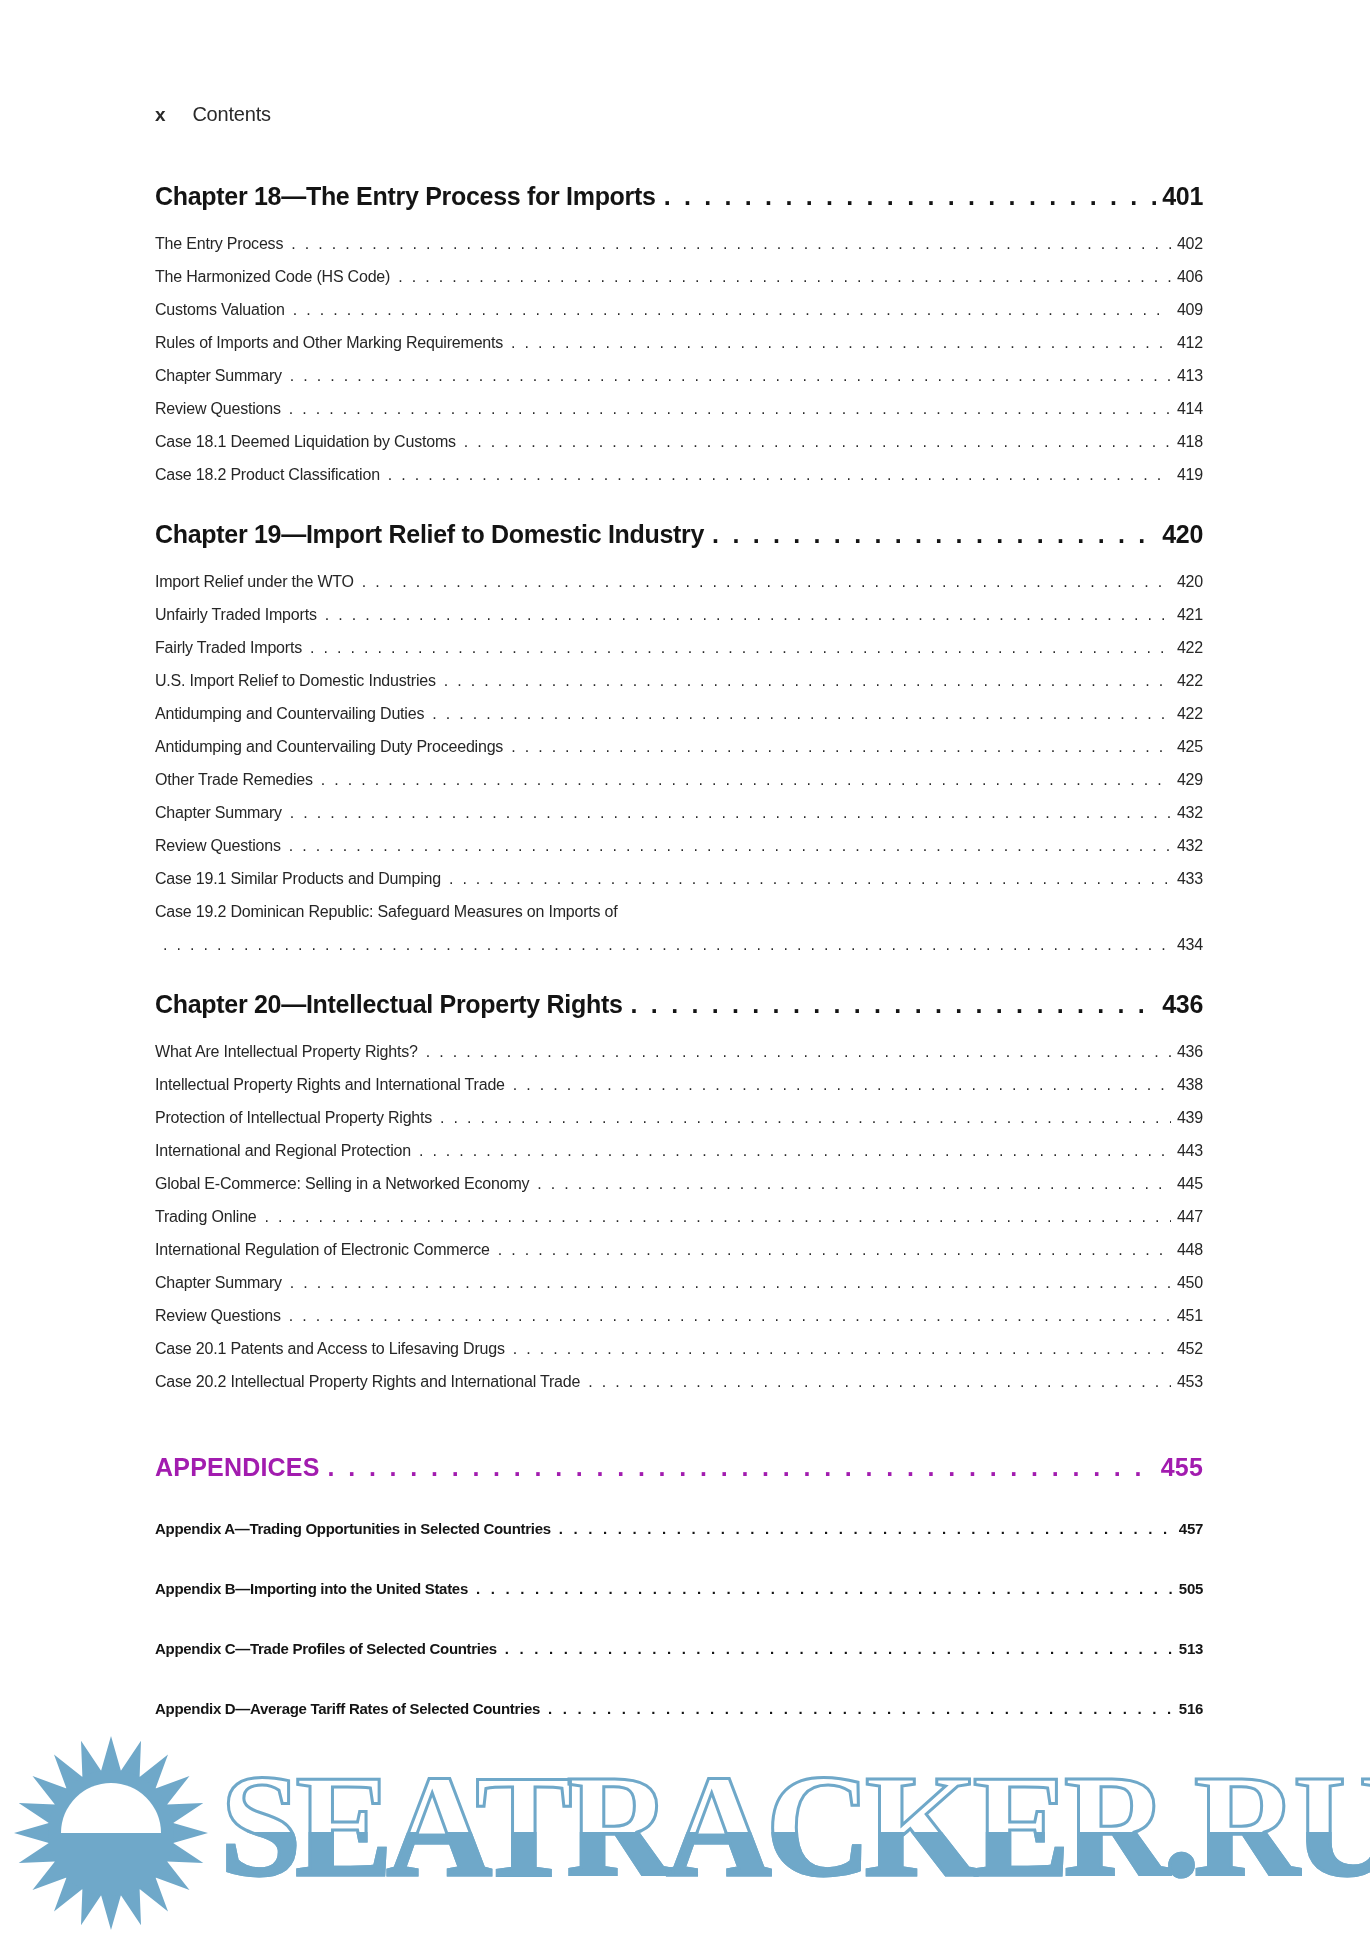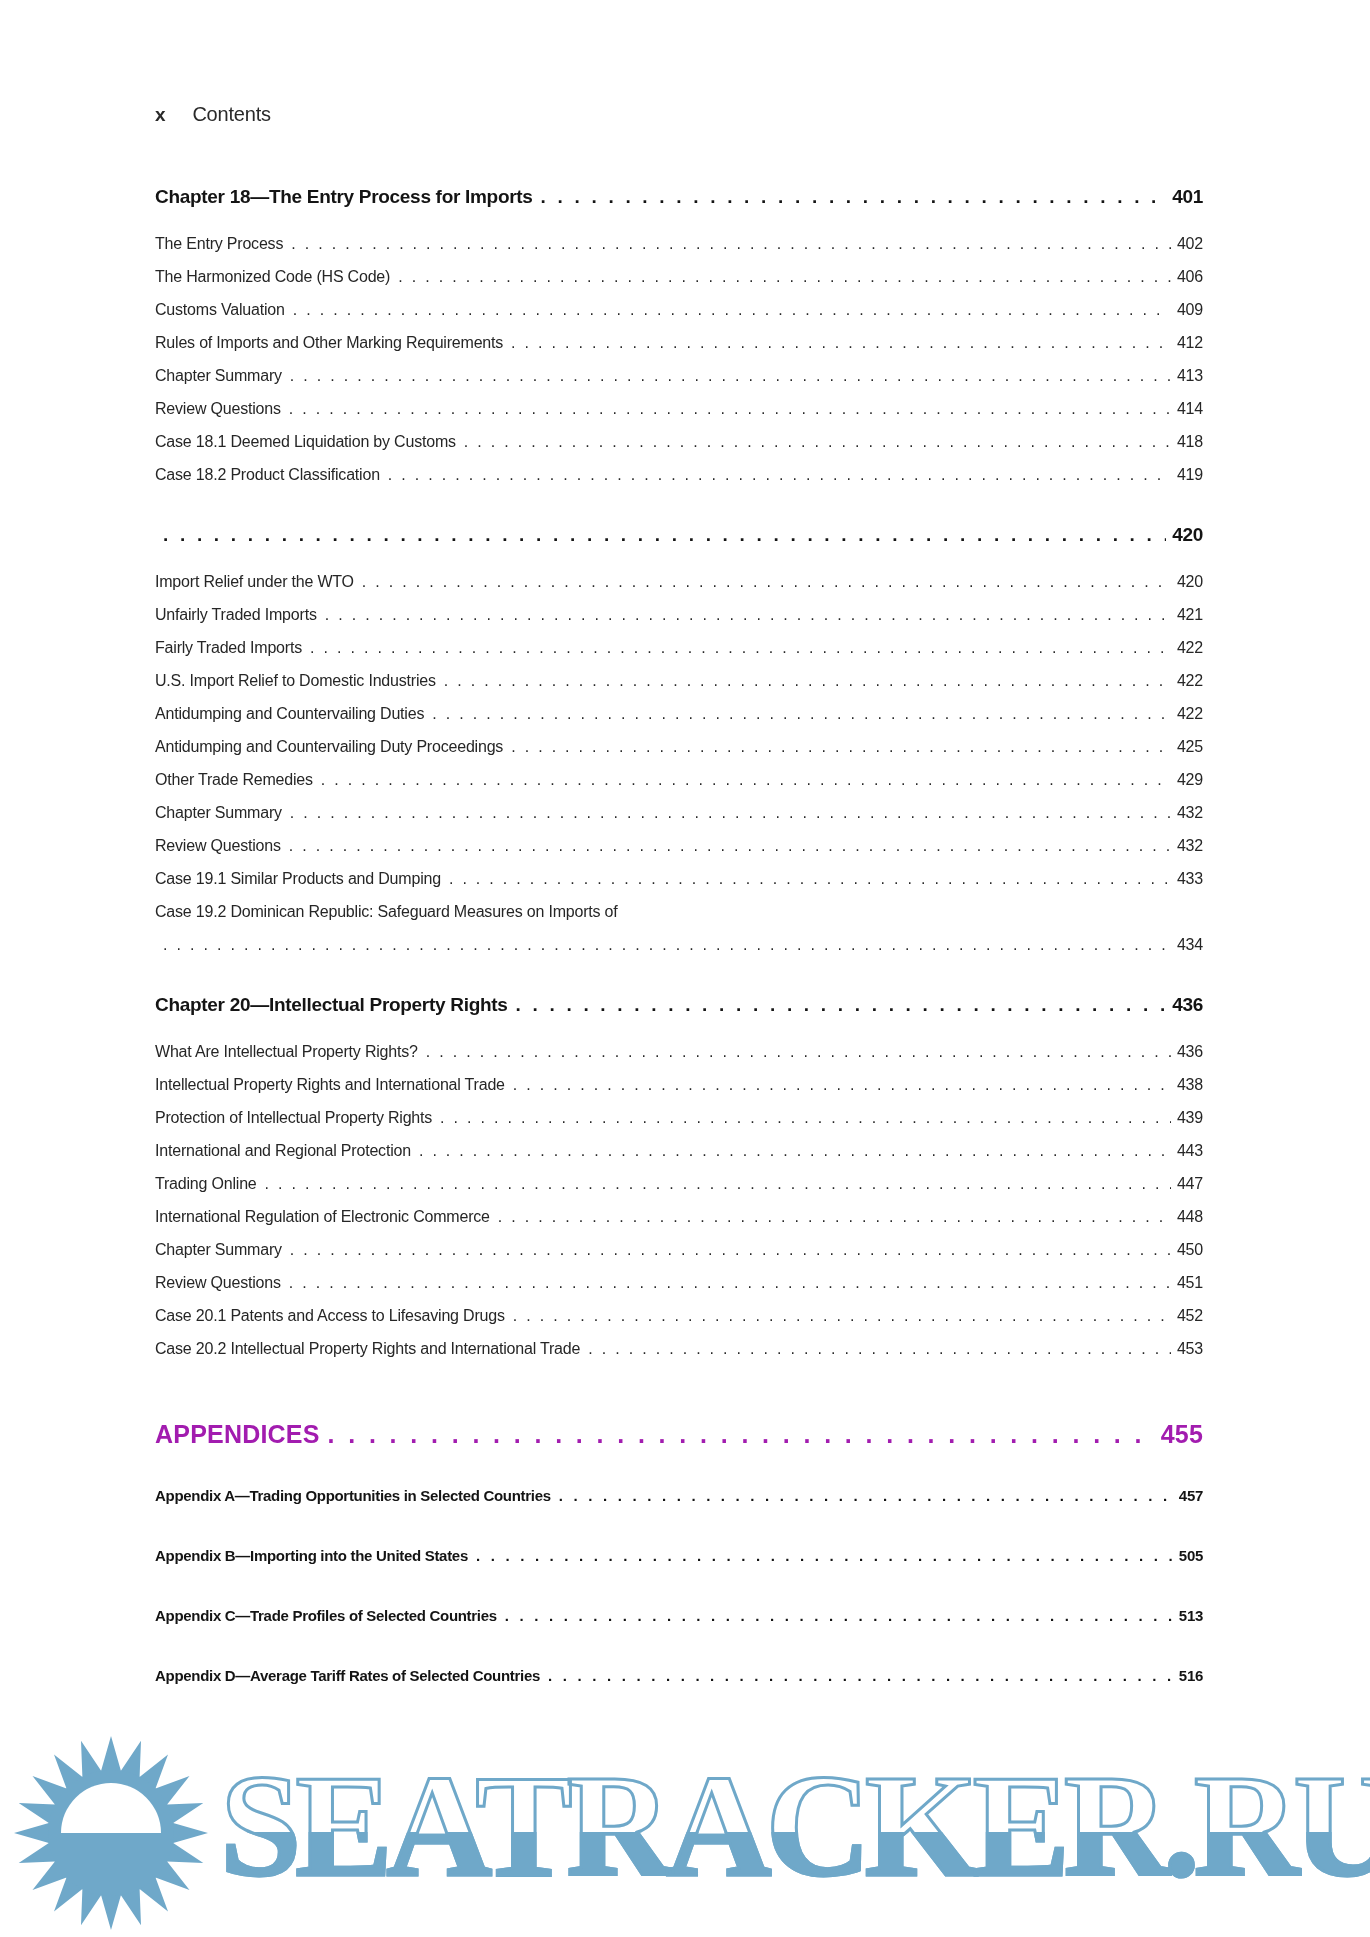--- a/index.html
+++ b/index.html
@@ -45,21 +45,21 @@
   .dots::after {
     letter-spacing: 2.3px;
     content: ". . . . . . . . . . . . . . . . . . . . . . . . . . . . . . . . . . . . . . . . . . . . . . . . . . . . . . . . . . . . . . . . . . . . . . . . . . . . . . . . . . . . . . . . . . . . . . . .";
   }
   .pnum { white-space: nowrap; }
 
   .chapter { margin-top: 27px; }
   .chapter:first-child { margin-top: 0; }
   .chapter-head {
     font-weight: bold;
-    font-size: 19px;
+    font-size: 25px;
     line-height: 33px;
     color: #141414;
     letter-spacing: -0.3px;
   }
   .chapter-head .dots::after { letter-spacing: 3.2px; }
   .chapter-items { margin-top: 14px; }
   .item-row {
     font-size: 16px;
     line-height: 33px;
     font-weight: 400;
@@ -174,20 +174,21 @@
           </div>
           <div class="row item-row">
             <span class="label">Case 18.2 Product Classification</span>
             <span class="dots"></span>
             <span class="pnum">419</span>
           </div>
         </div>
       </section>
       <section class="chapter">
         <div class="row chapter-head">
+          <span class="label">Chapter 19—Import Relief to Domestic Industry</span>
           <span class="dots"></span>
           <span class="pnum">420</span>
         </div>
         <div class="chapter-items">
           <div class="row item-row">
             <span class="label">Import Relief under the WTO</span>
             <span class="dots"></span>
             <span class="pnum">420</span>
           </div>
           <div class="row item-row">
@@ -263,20 +264,25 @@
           </div>
           <div class="row item-row">
             <span class="label">Protection of Intellectual Property Rights</span>
             <span class="dots"></span>
             <span class="pnum">439</span>
           </div>
           <div class="row item-row">
             <span class="label">International and Regional Protection</span>
             <span class="dots"></span>
             <span class="pnum">443</span>
+          </div>
+          <div class="row item-row">
+            <span class="label">Global E-Commerce: Selling in a Networked Economy</span>
+            <span class="dots"></span>
+            <span class="pnum">445</span>
           </div>
           <div class="row item-row">
             <span class="label">Trading Online</span>
             <span class="dots"></span>
             <span class="pnum">447</span>
           </div>
           <div class="row item-row">
             <span class="label">International Regulation of Electronic Commerce</span>
             <span class="dots"></span>
             <span class="pnum">448</span>

